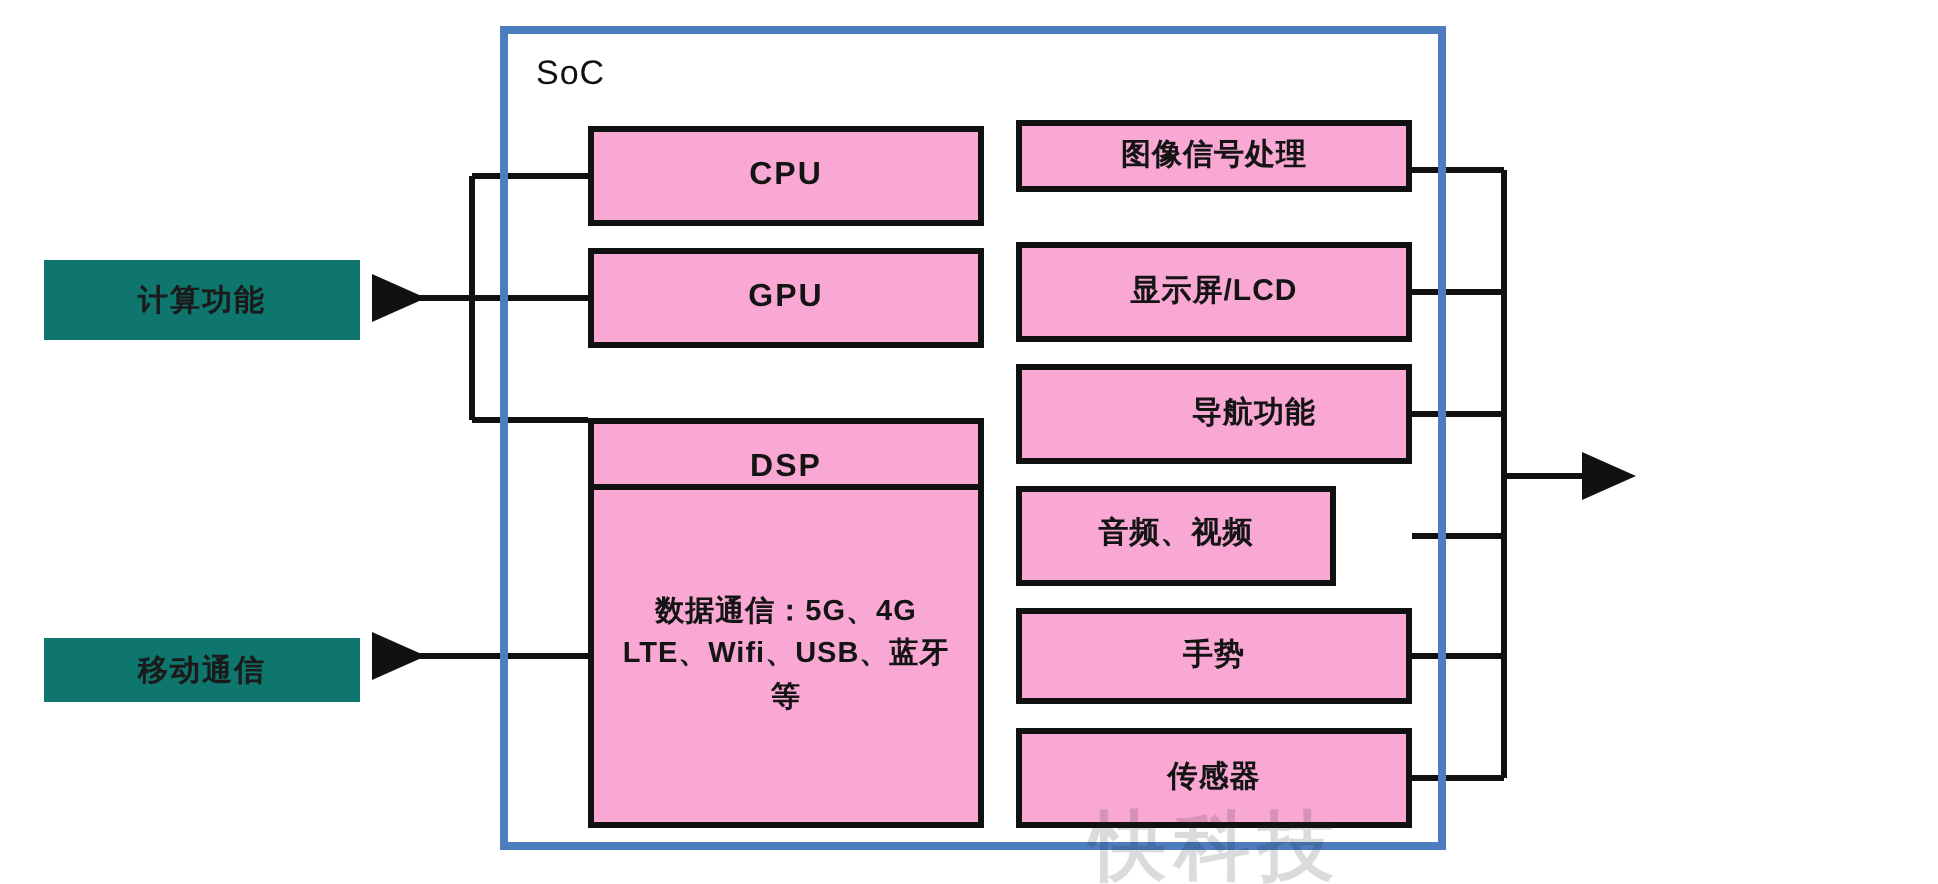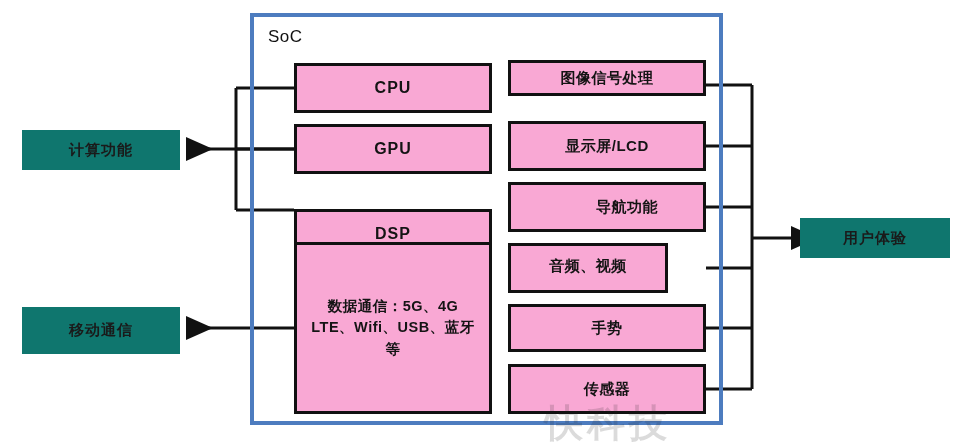--- a/index.html
+++ b/index.html
@@ -34,21 +34,21 @@
     display: flex;
     align-items: center;
     justify-content: center;
     font-size: 15px;
     font-weight: bold;
     letter-spacing: 1px;
     color: #1a1a1a;
     box-sizing: border-box;
   }
   #label-compute   { left: 22px;  top: 130px; width: 158px; height: 40px; }
-  #label-mobile    { left: 22px;  top: 307px; width: 158px; height: 47px; font-family: Liberation Mono, monospace; }
+  #label-mobile    { left: 22px;  top: 319px; width: 158px; height: 32px; font-family: Liberation Mono, monospace; }
   #label-ux        { left: 800px; top: 218px; width: 150px; height: 40px; }
 
   
   #soc-container {
     position: absolute;
     left: 250px;
     top: 13px;
     width: 473px;
     height: 412px;
     border: 4px solid #4d7cbf;
@@ -166,17 +166,16 @@
 
   <div class="block" id="block-isp">图像信号处理</div>
   <div class="block" id="block-lcd">显示屏/LCD</div>
   <div class="block" id="block-nav">导航功能</div>
   <div class="block" id="block-av">音频、视频</div>
   <div class="block" id="block-gest">手势</div>
   <div class="block" id="block-sensor">传感器</div>
 
   <div class="side-label" id="label-compute">计算功能</div>
   <div class="side-label" id="label-mobile">移动通信</div>
-  <div class="side-label" id="label-ux">用户体验</div>
 
   <div id="watermark">快科技</div>
 
 </div>
 
 </body></html>

